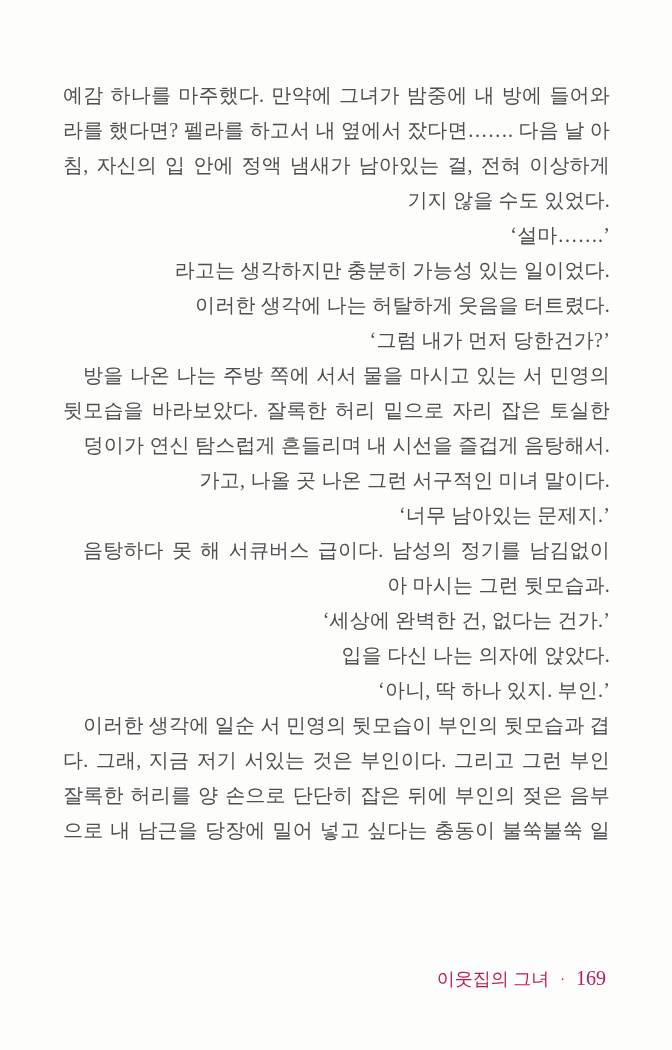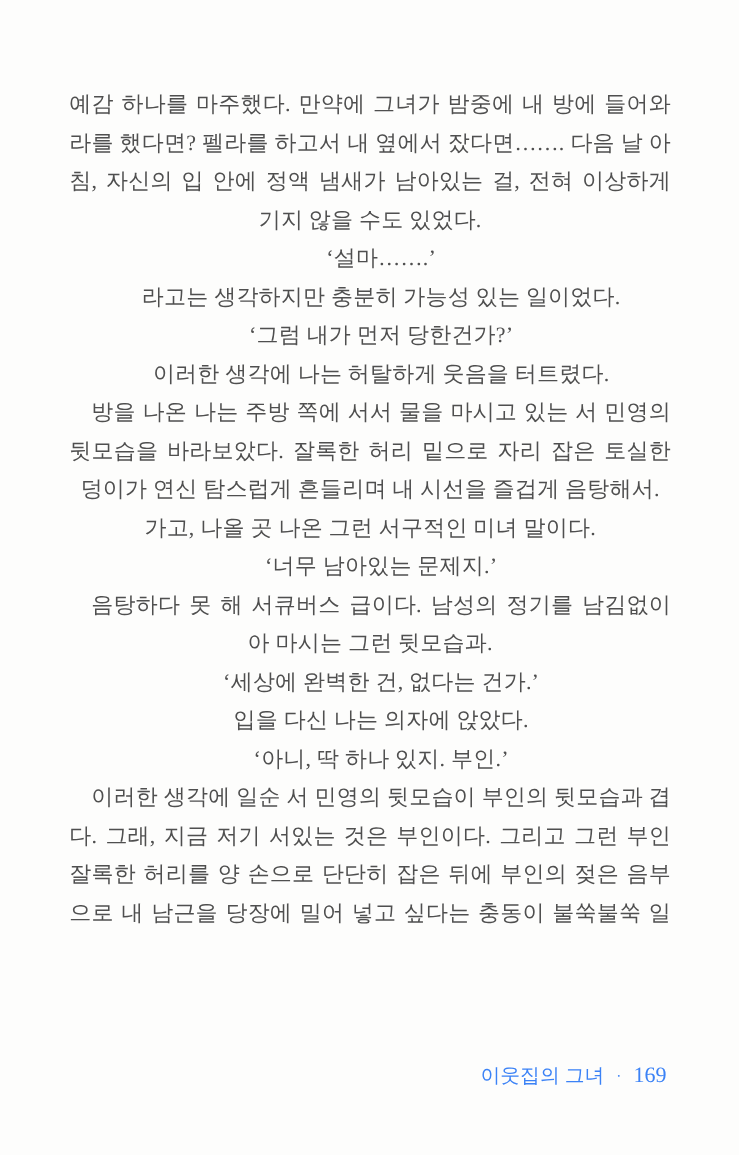--- a/index.html
+++ b/index.html
@@ -27,37 +27,37 @@
     padding: 0;
   }
   .paragraph.gap-before {
   }
   .line {
     height: 35px;
     line-height: 35px;
     font-size: 20px;
     letter-spacing: 0.2px;
     overflow: hidden;
-    text-align: center;
+    text-align: right;
   }
   .line.just {
     text-align: justify;
     text-align-last: justify;
   }
   .line.indent {
     text-indent: 20px;
   }
   .footer {
     position: absolute;
     top: 961px;
     right: 66px;
     height: 34px;
     line-height: 34px;
     font-size: 18px;
-    color: #3b82f6;
+    color: #be185d;
     white-space: nowrap;
   }
   .footer .sep {
     display: inline-block;
     margin: 0 11px;
     font-size: 14px;
     vertical-align: 1px;
   }
   .footer .num {
     font-size: 20px;
@@ -76,24 +76,24 @@
         <div class="line just">침, 자신의 입 안에 정액 냄새가 남아있는 걸, 전혀 이상하게 여</div>
         <div class="line">기지 않을 수도 있었다.</div>
       </div>
       <div class="paragraph">
         <div class="line indent">‘설마…….’</div>
       </div>
       <div class="paragraph">
         <div class="line indent">라고는 생각하지만 충분히 가능성 있는 일이었다.</div>
       </div>
       <div class="paragraph">
-        <div class="line indent">‘그럼 내가 먼저 당한건가?’</div>
+        <div class="line indent">이러한 생각에 나는 허탈하게 웃음을 터트렸다.</div>
       </div>
       <div class="paragraph">
-        <div class="line indent">이러한 생각에 나는 허탈하게 웃음을 터트렸다.</div>
+        <div class="line indent">‘그럼 내가 먼저 당한건가?’</div>
       </div>
       <div class="paragraph">
         <div class="line just indent">방을 나온 나는 주방 쪽에 서서 물을 마시고 있는 서 민영의</div>
         <div class="line just">뒷모습을 바라보았다. 잘록한 허리 밑으로 자리 잡은 토실한 엉</div>
         <div class="line">덩이가 연신 탐스럽게 흔들리며 내 시선을 즐겁게 음탕해서.</div>
       </div>
       <div class="paragraph">
         <div class="line">가고, 나올 곳 나온 그런 서구적인 미녀 말이다.</div>
       </div>
       <div class="paragraph">

